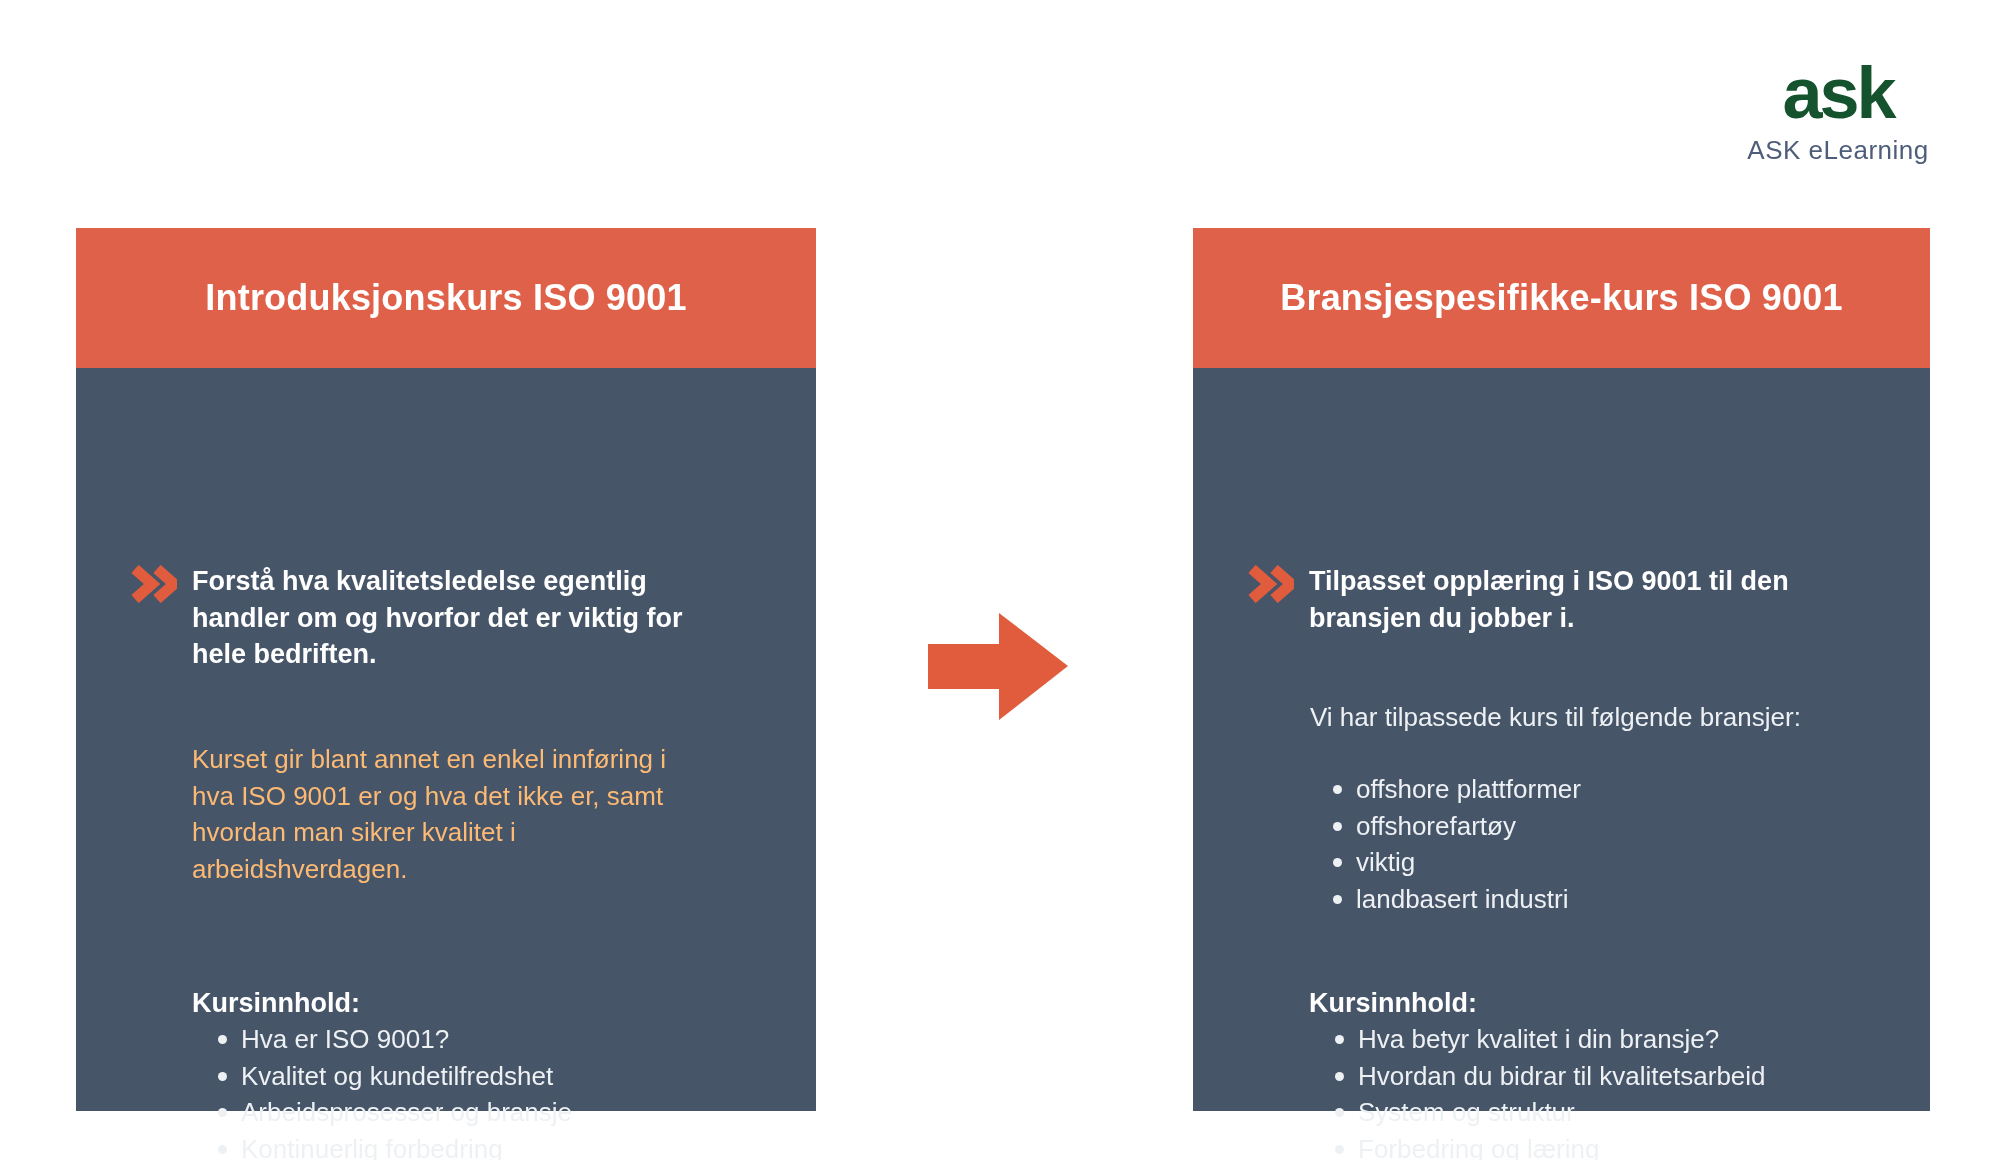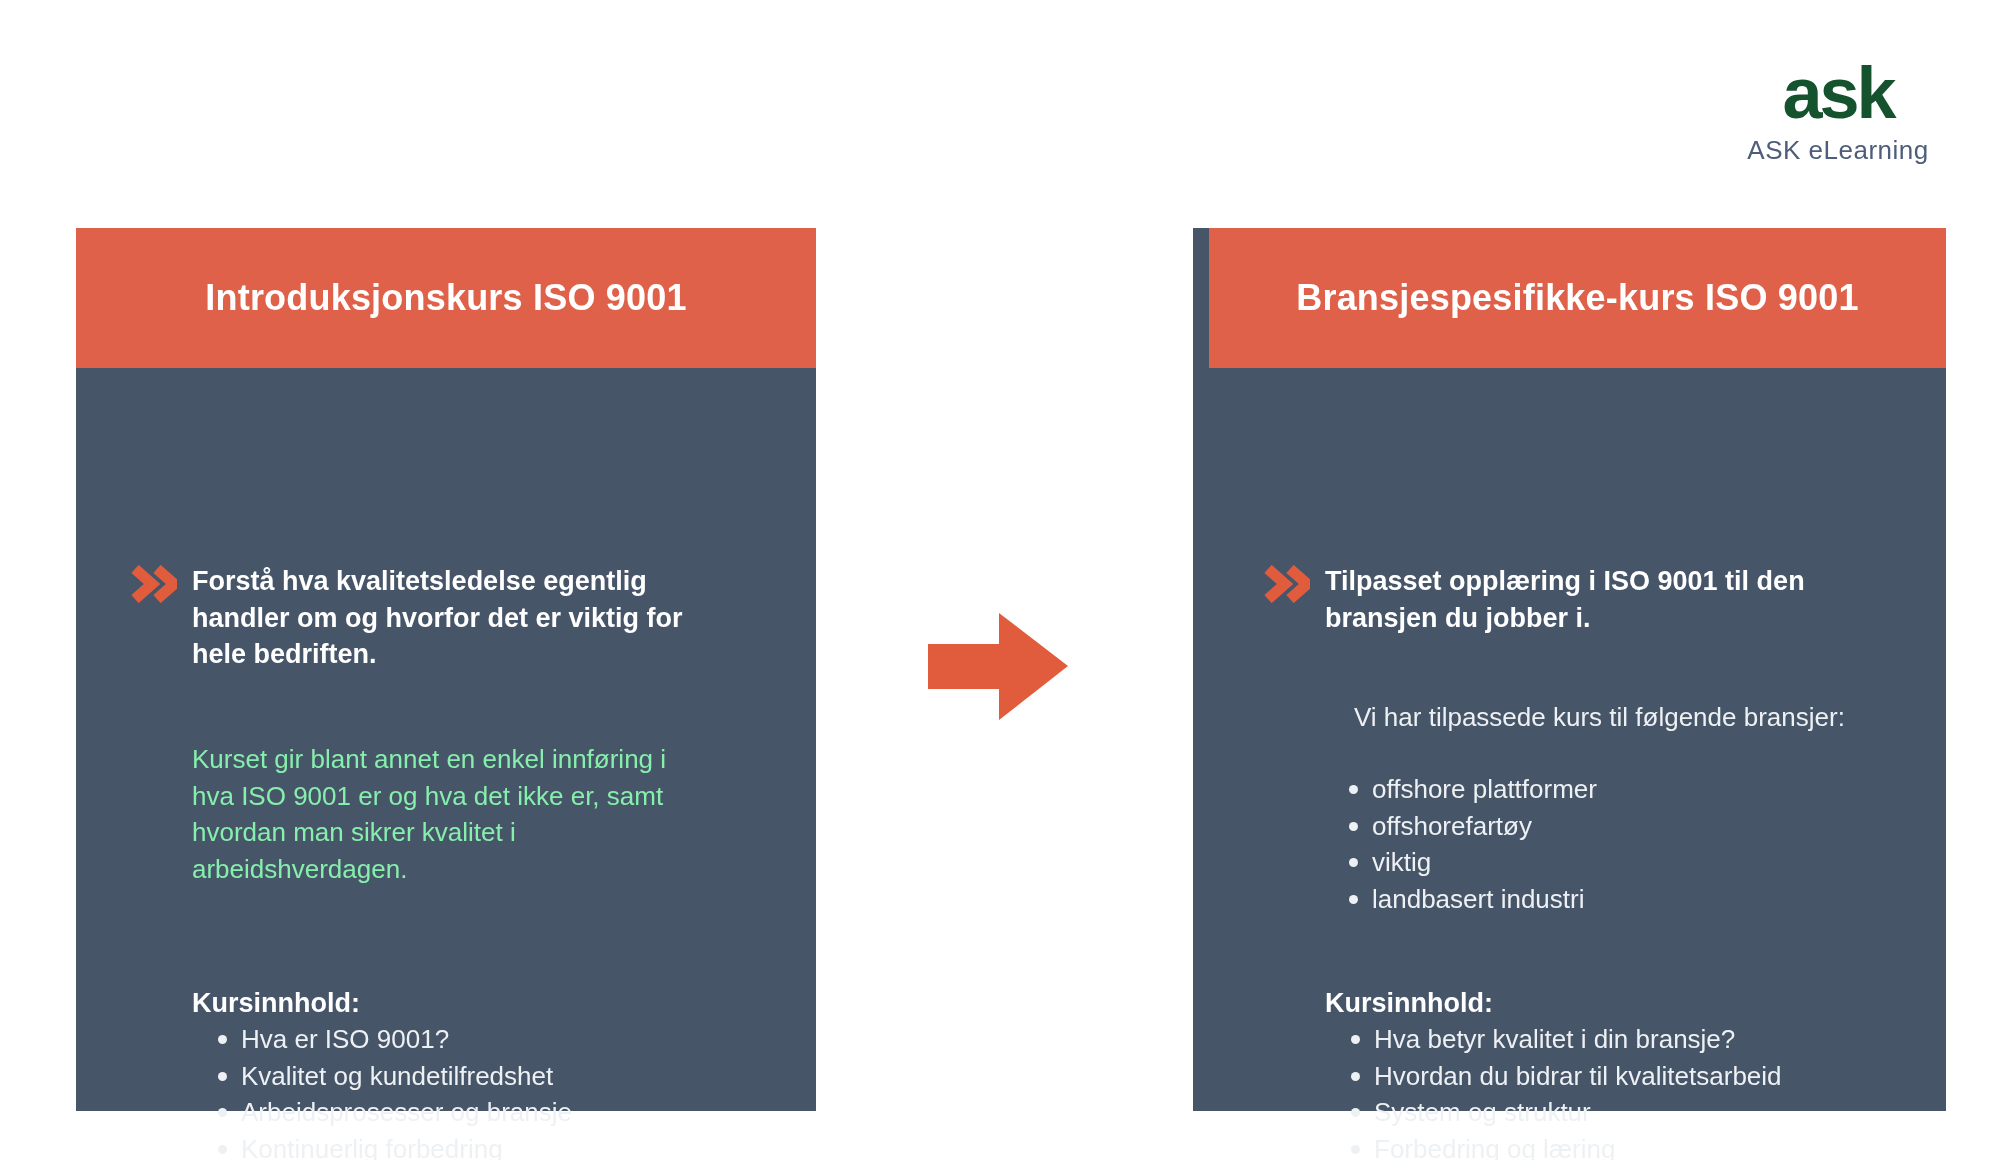--- a/index.html
+++ b/index.html
@@ -17,45 +17,45 @@
     color:#14532d;letter-spacing:-3px;margin-top:40px;
   }
   .logo-sub{
     font-size:26px;line-height:30px;margin-top:3px;
     color:#4e5d7a;letter-spacing:.5px;
   }
 
   
   .card{position:absolute;top:228px;height:883px;background:#475569;}
   .card-left{left:76px;width:740px;}
-  .card-right{left:1193px;width:737px;padding-left:16px;}
+  .card-right{left:1193px;width:737px;}
   .card-header{
     height:140px;background:#e06149;
     display:flex;align-items:center;justify-content:center;
   }
   .card-title{
     color:#ffffff;font-size:36px;font-weight:bold;letter-spacing:.2px;
     text-align:right;
   }
   .card-body{position:relative;height:743px;color:#eef1f4;}
 
   .chevrons{position:absolute;left:55px;top:197px;width:46px;height:38px;}
 
   .intro{
     position:absolute;left:116px;top:195px;right:46px;
     color:#ffffff;font-weight:bold;font-size:27px;line-height:36.5px;
     white-space:pre-line;
   }
   .para{
     position:absolute;left:116px;top:373px;right:40px;
-    font-size:26px;line-height:36.5px;white-space:pre-line;color:#86efac;
+    font-size:26px;line-height:36.5px;white-space:pre-line;color:#fdba74;
   }
   .lead{
     position:absolute;left:117px;top:331px;right:30px;
-    font-size:26px;line-height:36.5px;color:#eef1f4;margin-left:28px;
+    font-size:26px;line-height:36.5px;color:#eef1f4;
   }
   ul.bullets{
     list-style:none;margin:0;padding:0;
     font-size:26px;line-height:36.5px;color:#eef1f4;
   }
   ul.bullets li{position:relative;}
   ul.bullets li::before{
     content:"";position:absolute;left:-23px;top:14px;
     width:9px;height:9px;border-radius:50%;background:#eef1f4;
   }

